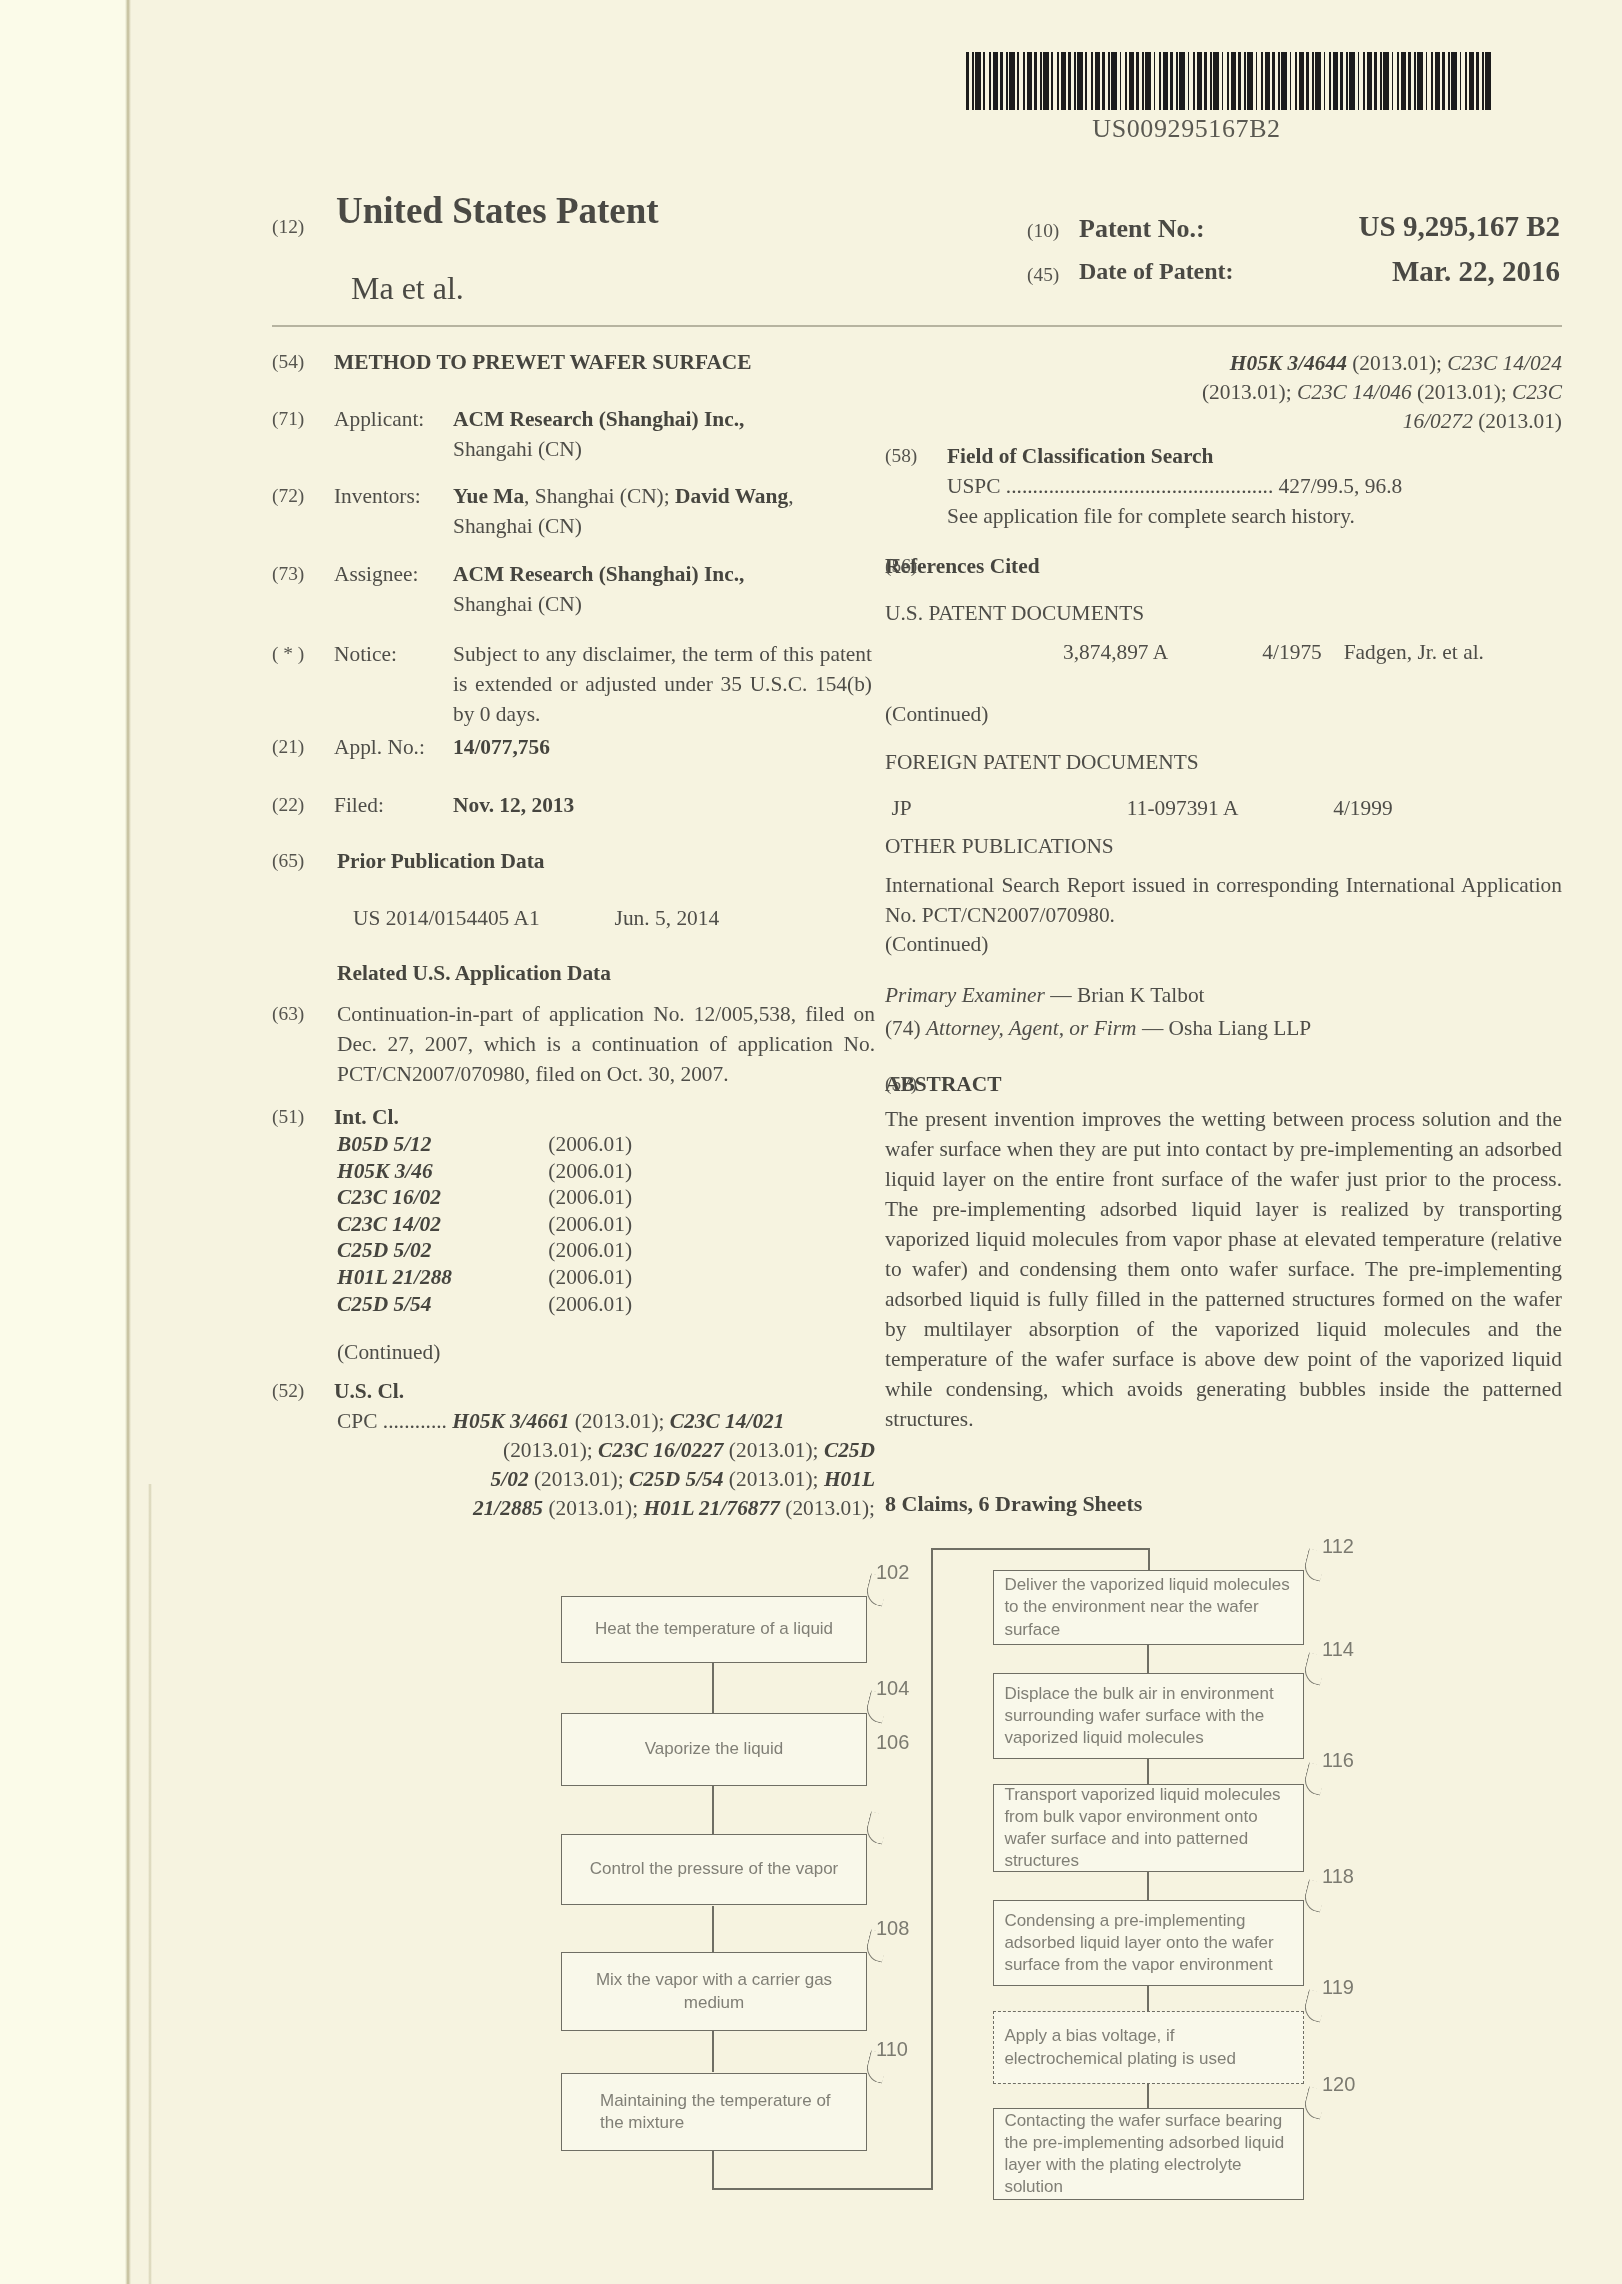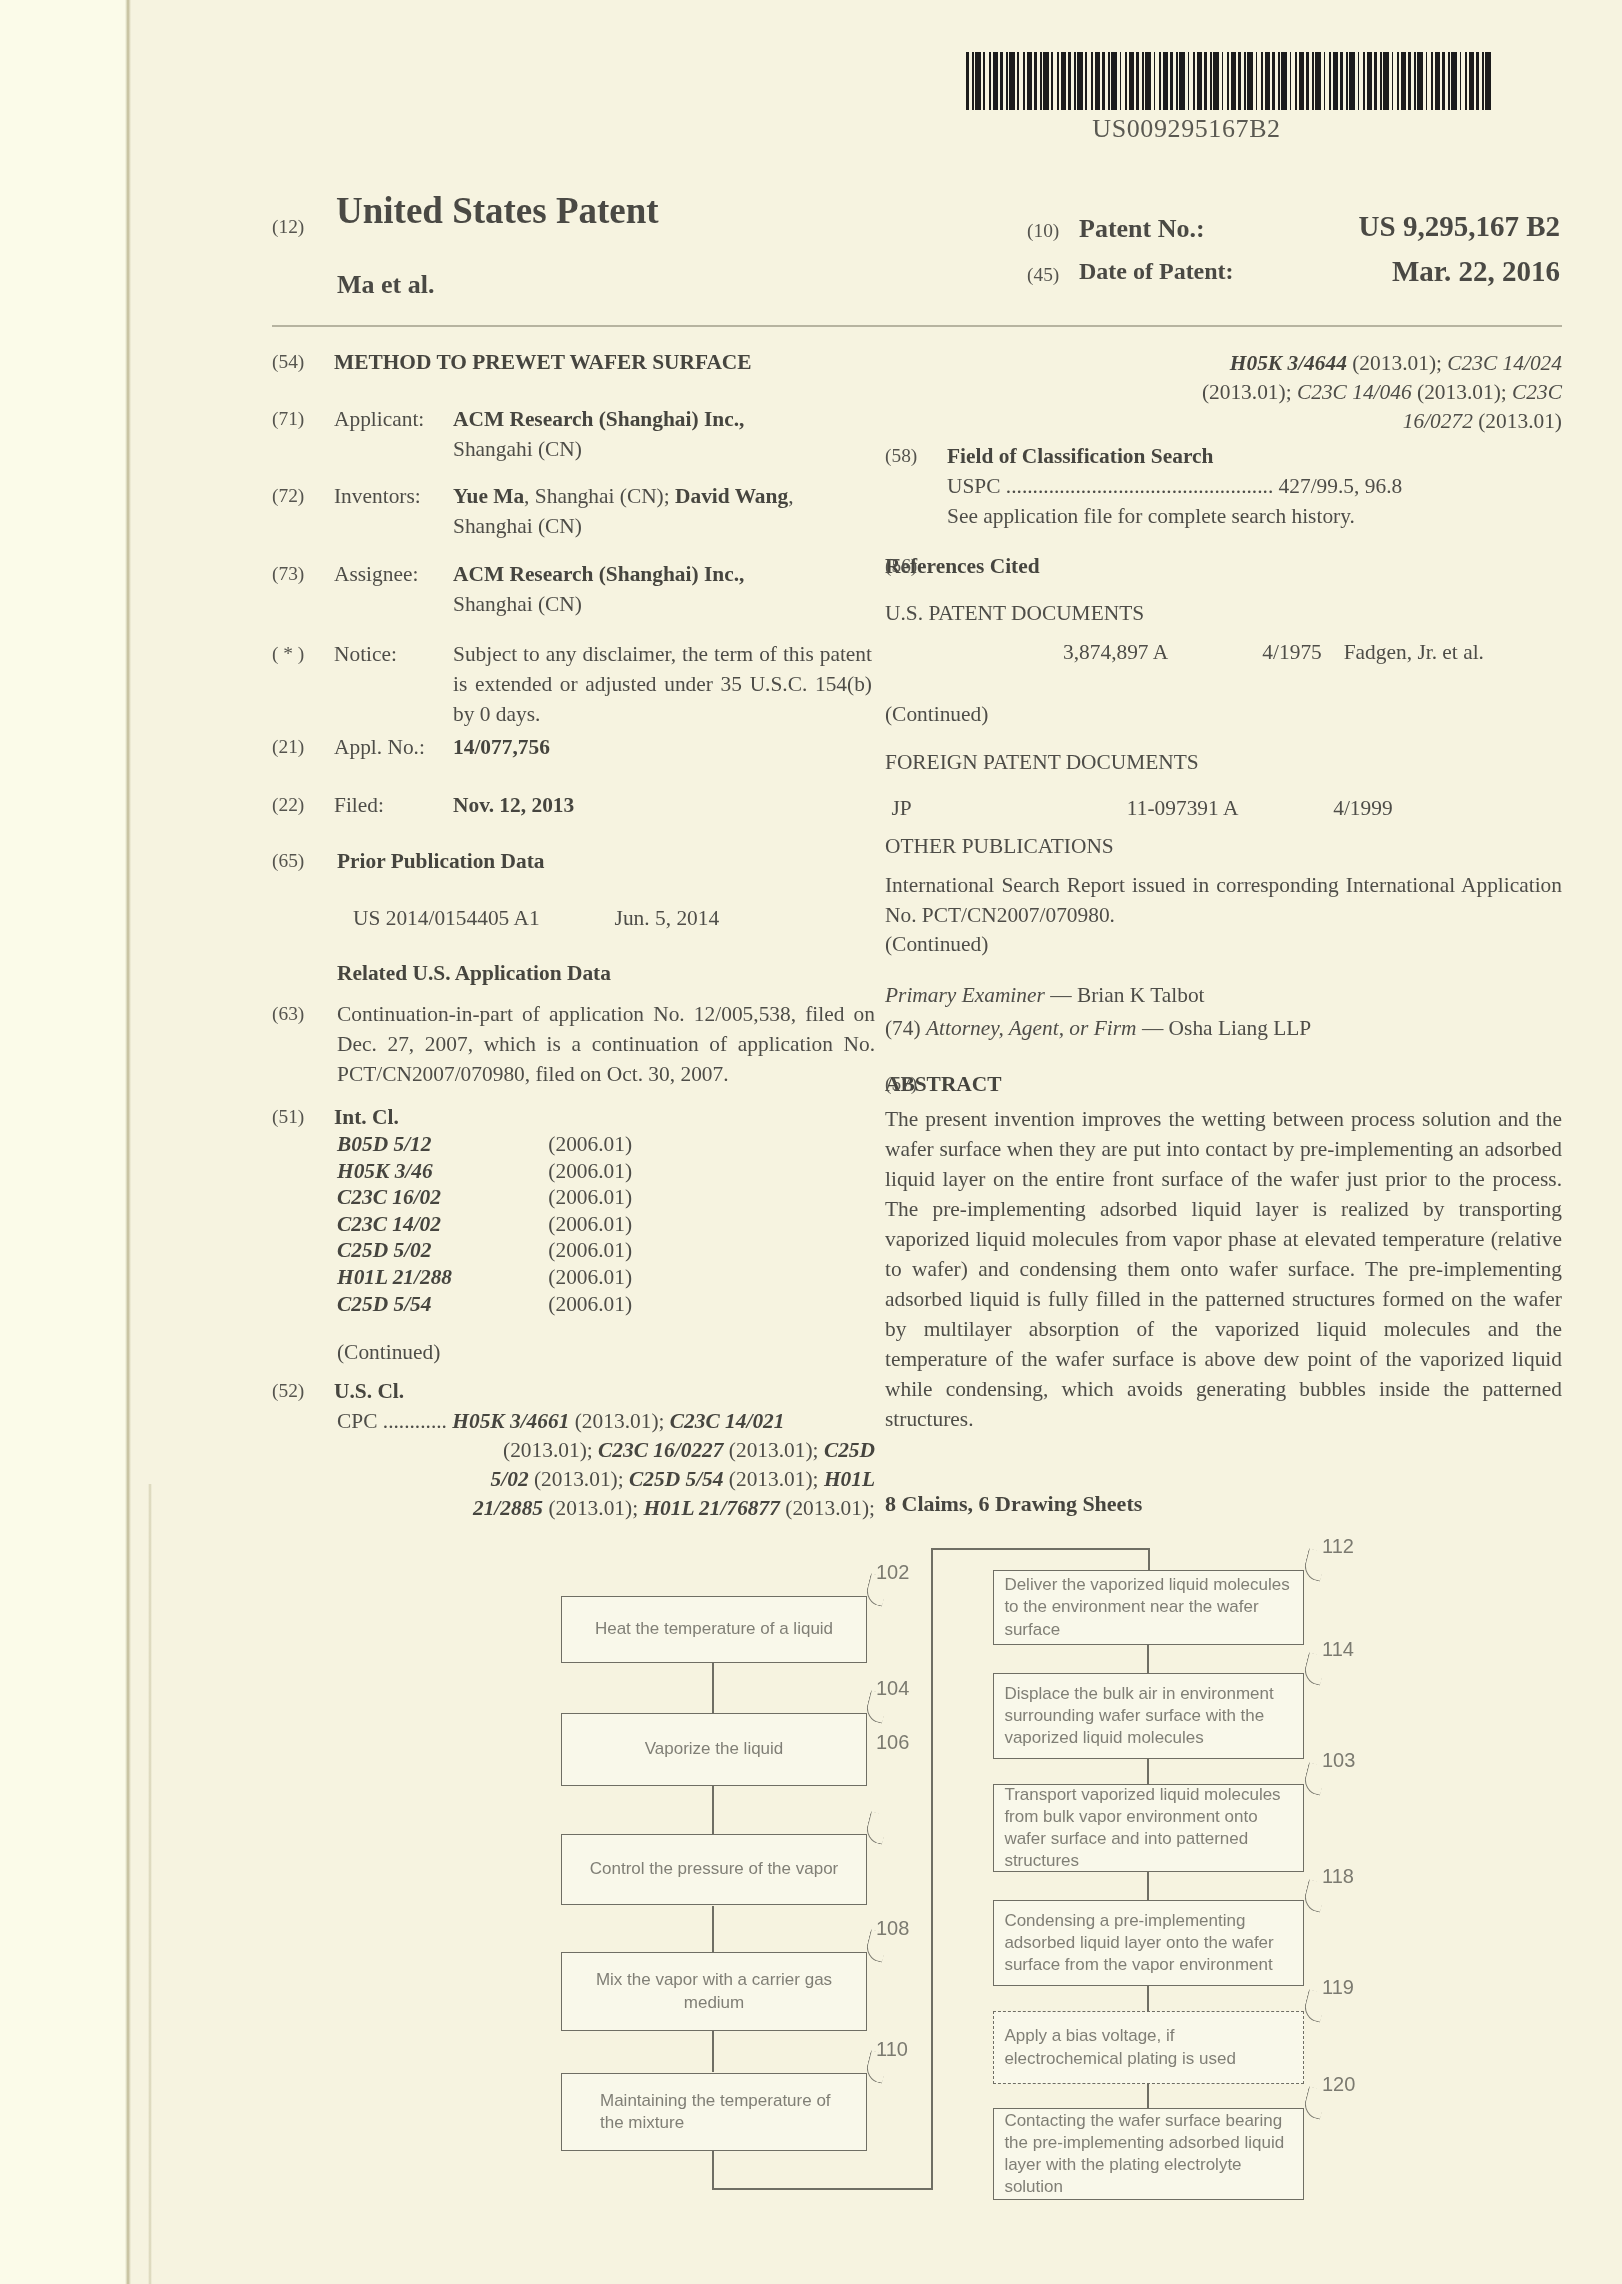--- a/index.html
+++ b/index.html
@@ -18,21 +18,21 @@
       #1c1c1c 9px 15px,transparent 15px 17.5px,#1c1c1c 17.5px 19.4px,transparent 19.4px 23px,
       #1c1c1c 23px 24.6px,transparent 24.6px 27px,#1c1c1c 27px 32px,transparent 32px 34px);}
   .barcode-num{position:absolute;left:1018px;top:114px;width:337px;text-align:center;
     font-size:26px;color:#5a5952;letter-spacing:0.6px;}
 
   
   .abs{position:absolute;}
   .tagf{font-size:19.4px;color:#55544e;}
   .hdr-tag{left:272px;top:216px;font-family:Liberation Serif, serif;}
   .hdr-title{left:336px;top:189px;font-size:37px;font-weight:bold;color:#4a4944;margin:0;}
-  .hdr-sub{left:337px;top:270px;font-size:26px;font-weight:bold;color:#4a4944;}
+  .hdr-sub{left:351px;top:270px;font-size:32px;font-weight:normal;color:#4a4944;}
   .hno-tag{left:1027px;top:220px;}
   .hno-label{left:1079px;top:214px;font-size:26px;font-weight:bold;color:#4a4944;}
   .hno-val{right:62px;top:210px;font-size:29px;font-weight:bold;color:#4a4944;}
   .hdt-tag{left:1027px;top:264px;}
   .hdt-label{left:1079px;top:258px;font-size:24px;font-weight:bold;color:#4a4944;}
   .hdt-val{right:62px;top:255px;font-size:29px;font-weight:bold;color:#4a4944;}
   .hdr-rule{position:absolute;left:272px;top:325px;width:1290px;height:1.9px;background:#b6b3a0;}
 
   
   #colL{position:absolute;left:272px;top:344px;width:600px;height:1231px;font-size:21.4px;line-height:30px;}
@@ -387,19 +387,19 @@
     <div class="fhook fh9"></div>
     <div class="fhook fh10"></div>
 
     <div class="fref fr0">102</div>
     <div class="fref fr1">104</div>
     <div class="fref fr2">106</div>
     <div class="fref fr3">108</div>
     <div class="fref fr4">110</div>
     <div class="fref fr5">112</div>
     <div class="fref fr6">114</div>
-    <div class="fref fr7">103</div>
+    <div class="fref fr7">116</div>
     <div class="fref fr8">118</div>
     <div class="fref fr9">119</div>
     <div class="fref fr10">120</div>
   </div>
 </div>
 
 
 </body></html>

